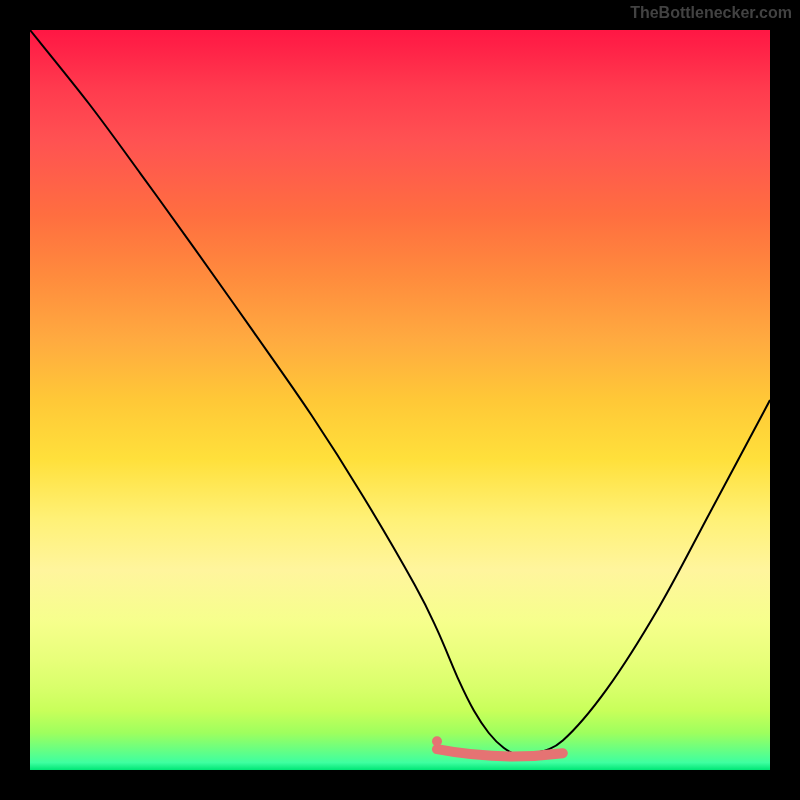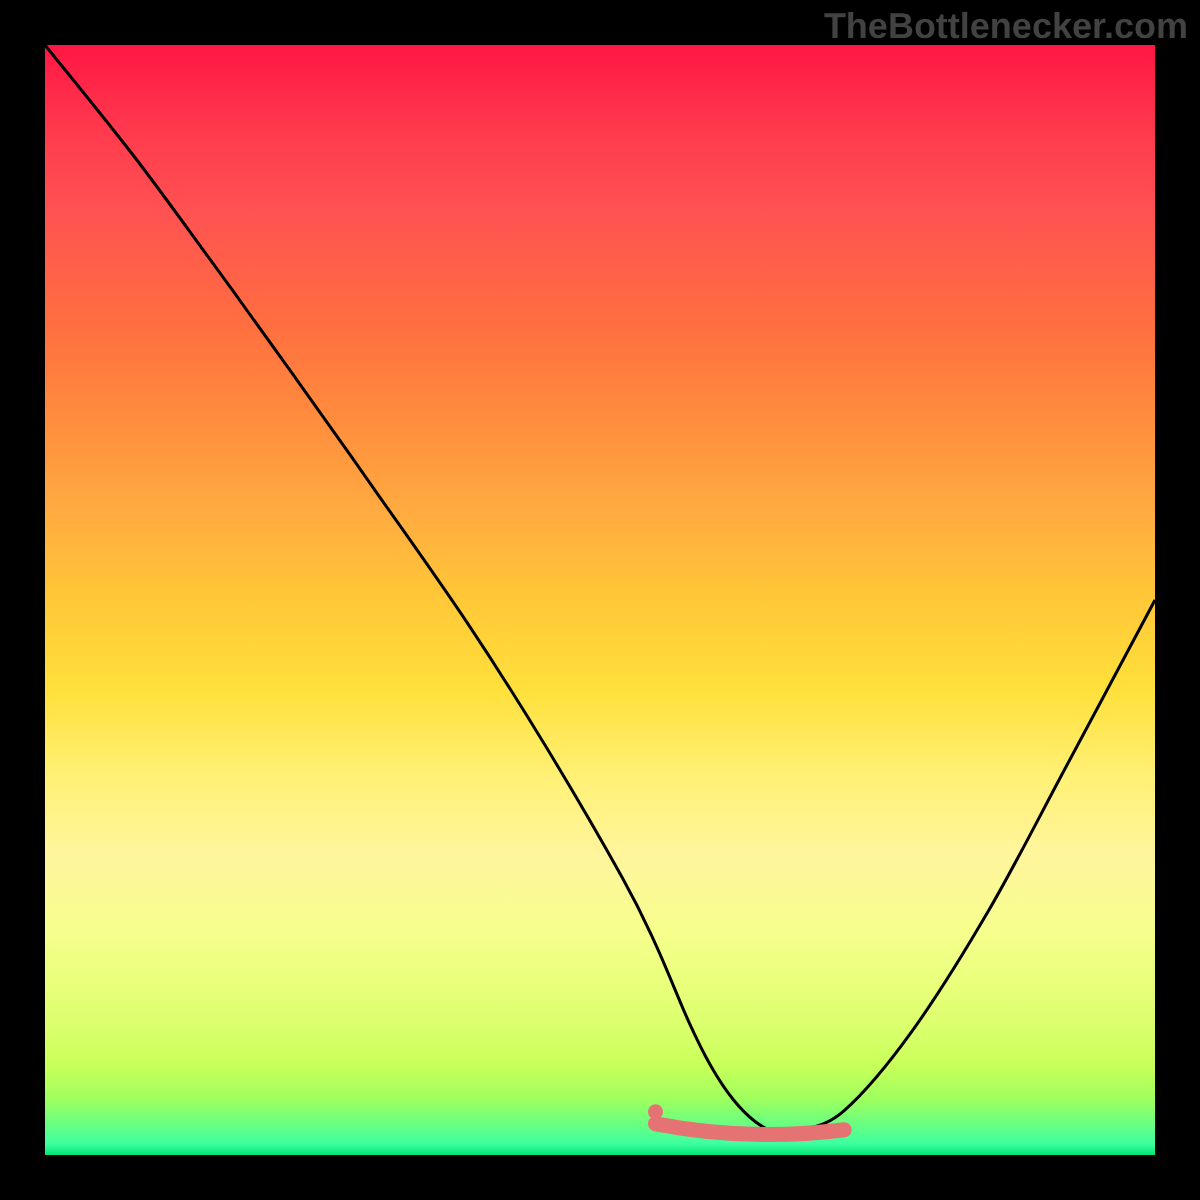--- a/index.html
+++ b/index.html
@@ -9,21 +9,21 @@
     background: #000;
     position: relative;
     font-family: Arial, sans-serif;
     overflow: hidden;
   }
   .watermark {
     position: absolute;
     top: 4px;
     right: 8px;
     color: #424242;
-    font-size: 24px;
+    font-size: 16px;
     font-weight: bold;
     z-index: 10;
   }
   .plot-area {
     position: absolute;
     left: 30px;
     top: 30px;
     width: 740px;
     height: 740px;
     background: linear-gradient(to bottom,

